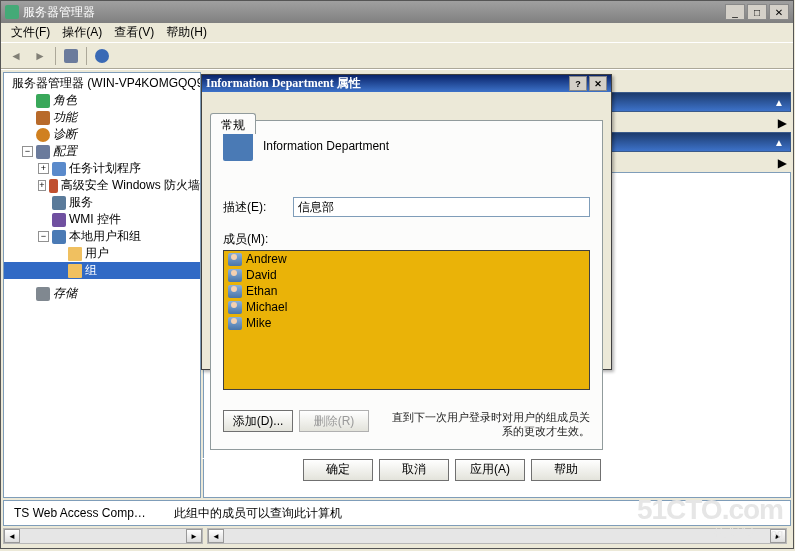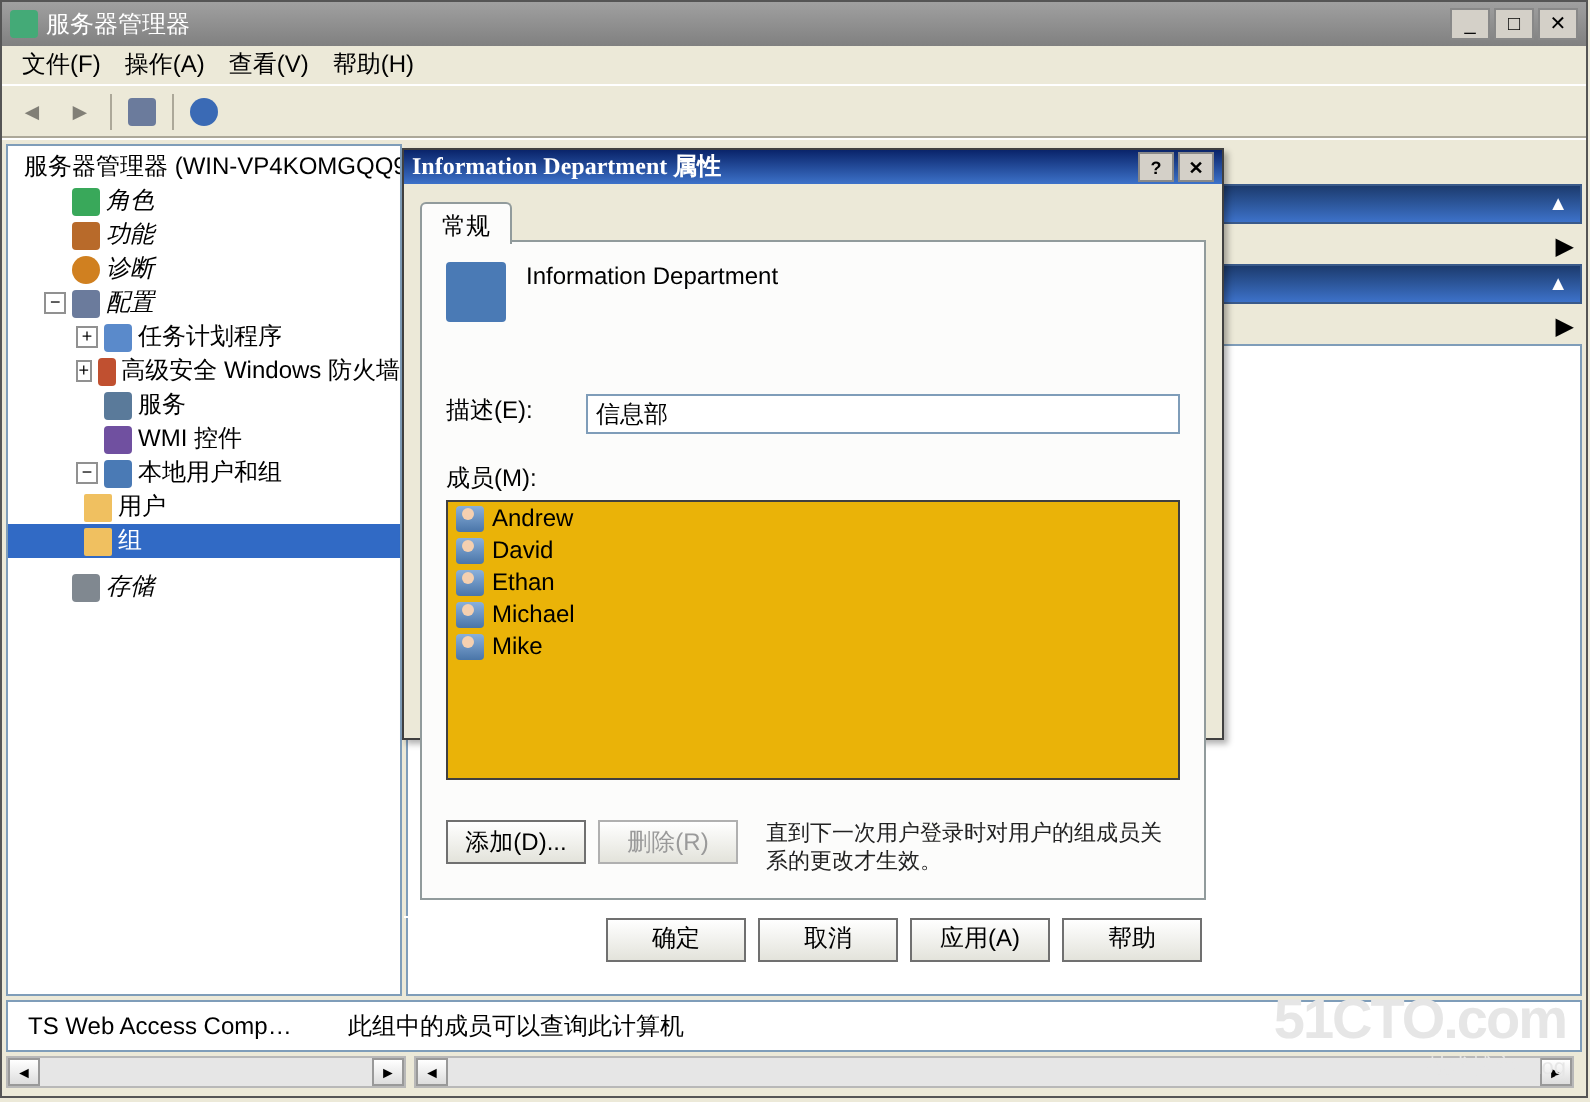--- a/index.html
+++ b/index.html
@@ -19,50 +19,50 @@
 .tsep { width:1px; height:18px; background:#aca899; margin:0 2px; }
 
 .body { flex:1; display:flex; border-top:1px solid #fff; overflow:hidden; }
 .treepane { width:198px; background:#fff; border:1px solid #7f9db9; margin:2px; overflow:auto; }
 .tree { padding:2px 0; }
 .tnode { display:flex; align-items:center; height:17px; padding-left:4px; white-space:nowrap; }
 .tnode .exp { width:11px; height:11px; border:1px solid #919191; background:#fff; font-size:9px; display:flex; align-items:center; justify-content:center; margin-right:2px; color:#000; font-family:Arial; line-height:1; }
 .tnode .noexp { width:13px; }
 .tnode .ticon { width:14px; height:14px; margin:0 3px 0 1px; }
 .tnode.selected { background:#316ac5; color:#fff; }
-.ind1 { padding-left:18px;font-style:italic; } .ind2 { padding-left:34px; } .ind3 { padding-left:24px; }
+.ind1 { padding-left:18px;font-style:italic; } .ind2 { padding-left:34px; } .ind3 { padding-left:50px; }
 
 .rightpane { flex:1; display:flex; flex-direction:column; margin:2px 2px 2px 0; }
 .darkhdr { background:linear-gradient(#1c3b6e,#3d72c9); color:#fff; height:20px; display:flex; align-items:center; padding:0 6px; font-weight:bold; justify-content:space-between; border:1px solid #3a5a8a; margin-bottom:2px;}
 .darkhdr .chev { font-size:10px; }
 .rightbody { background:#fff; border:1px solid #7f9db9; flex:1; padding:4px; }
 .rightrow { height:18px; display:flex; align-items:center; justify-content:space-between; padding:0 4px;}
 
 .bottomstrip { height:26px; display:flex; align-items:center; border:1px solid #7f9db9; background:#fff; padding:0 4px; margin:0 2px 2px 2px;}
 .scrollarea { height:18px; display:flex; margin:0 2px 2px 2px;}
 .scrollbar { flex:1; height:16px; background:#e6e6e6; border:1px solid #b8b8b8; margin-right:4px; display:flex; }
 .sbtn { width:16px; height:14px; background:linear-gradient(#fff,#ddd); border:1px solid #999; font-size:8px; display:flex; align-items:center; justify-content:center; }
 
 
 .dialog { position:absolute; left:201px; top:74px; width:411px; height:296px; background:#ece9d8; border:1px solid #404040; box-shadow:2px 2px 3px rgba(0,0,0,.3); display:flex; flex-direction:column; z-index:10;}
 .dlg-title { height:20px; background:linear-gradient(#0a246a,#3d72c9); color:#fff; display:flex; align-items:center; padding:0 4px; font-family:"SimSun"; font-size:12px; font-weight:bold; }
 .dlg-title .spacer { flex:1; }
 .dlg-close { width:18px; height:15px; background:#d4d0c8; border:1px solid #888; color:#000; font-size:9px; display:flex; align-items:center; justify-content:center; margin-left:2px; font-family:Arial;}
 .dlg-body { flex:1; padding:6px 8px 8px 8px; display:flex; flex-direction:column; }
 .tabstrip { height:22px; display:flex; align-items:flex-end; }
-.tab { height:21px; padding:3px 10px 0 10px; background:#ece9d8; border:1px solid #919b9c; border-bottom:none; border-radius:3px 3px 0 0; position:relative; top:2px; z-index:2; background:#fcfcfb;}
+.tab { height:21px; padding:3px 10px 0 10px; background:#ece9d8; border:1px solid #919b9c; border-bottom:none; border-radius:3px 3px 0 0; position:relative; top:14px; z-index:2; background:#fcfcfb;}
 .tabpanel { flex:1; border:1px solid #919b9c; background:#fcfcfb; padding:10px 12px; display:flex; flex-direction:column; }
 .grp-icon { width:32px; height:32px; margin-right:10px; }
-.row { display:flex; margin-bottom:8px; }
+.row { display:flex; align-items:center; margin-bottom:8px; }
 .lbl { width:70px; }
 .txtinput { flex:1; height:20px; border:1px solid #7f9db9; background:#fff; padding:0 4px; font-size:12px; font-family:inherit;}
 .listbox { flex:1; border:1px solid #404040; background:#eab308; overflow:auto; min-height:140px; }
 .li { display:flex; align-items:center; height:16px; padding:0 4px; }
 .li .uicon { width:14px; height:13px; margin-right:4px; }
-.note { font-size:11px; color:#222; line-height:1.3; text-align:left; }
+.note { font-size:11px; color:#222; line-height:1.3; text-align:right; }
 .btnrow { display:flex; gap:6px; margin-top:20px; align-items:flex-start;}
 .btn { height:22px; min-width:70px; padding:0 6px; background:linear-gradient(#fff,#e3e3db); border:1px solid #707070; font-size:12px; font-family:inherit; }
 .btn:disabled { color:#9a9a9a; border-color:#b0b0b0; }
 .dlg-foot { height:34px; display:flex; align-items:center; justify-content:flex-end; gap:6px; padding:0 10px; border-top:1px solid #fff;}
 .watermark { position:absolute; right:12px; bottom:10px; text-align:right; color:#e6e6e6; font-family:Arial; pointer-events:none; z-index:20;}
 .watermark .big { font-size:28px; font-weight:bold; letter-spacing:-1px;}
 .watermark .small { font-size:11px; }
 
 .ico-server{background:linear-gradient(#6ba4e7,#2a5da8);border-radius:2px;}
 .ico-role{background:#39a85a;border-radius:2px;}

